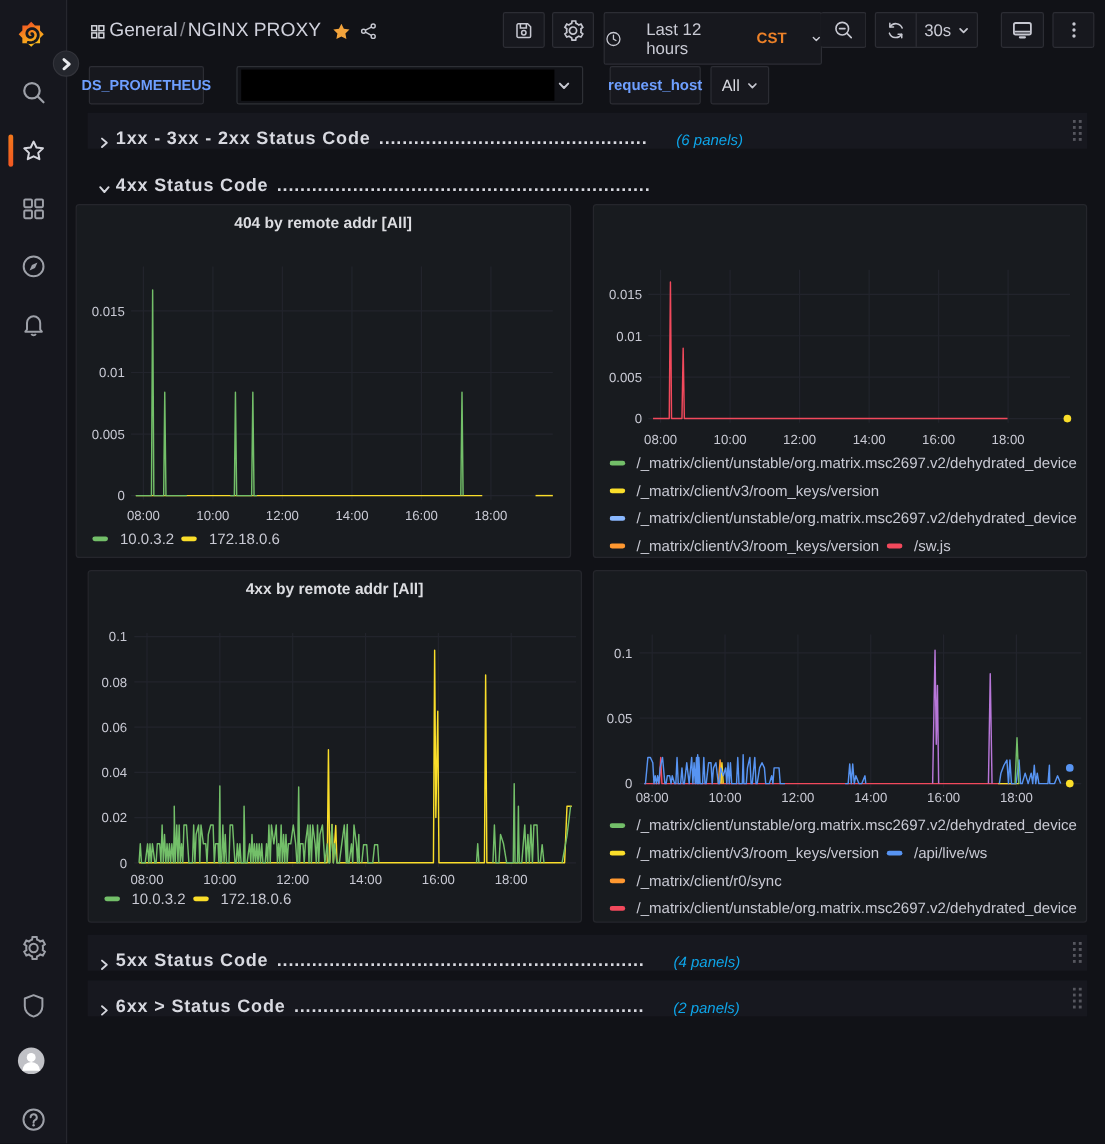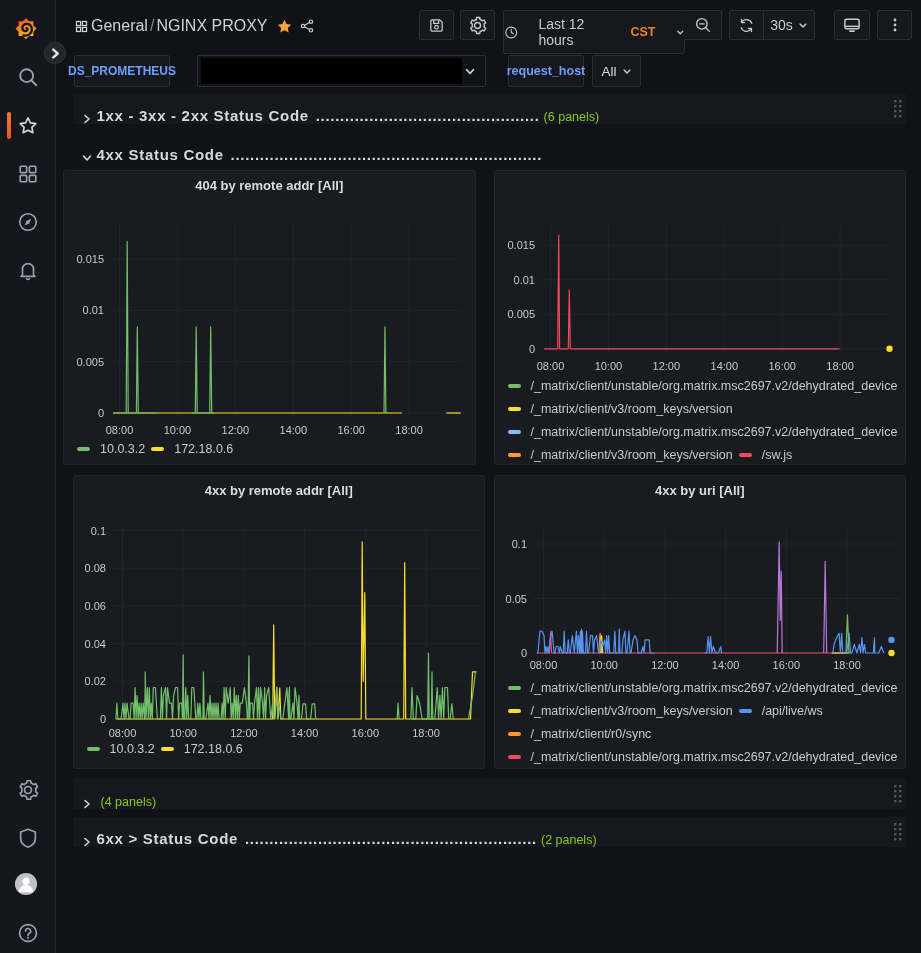--- a/index.html
+++ b/index.html
@@ -1,21 +1,21 @@
 <!DOCTYPE html>
 <html><head><meta charset="utf-8"><style>
 * { margin:0; padding:0; box-sizing:border-box; }
 body { width:921px; height:953px; background:#111217; font-family:"Liberation Sans",sans-serif; position:relative; overflow:hidden; }
 .sidebar { position:absolute; left:0; top:0; width:56px; height:953px; background:#16171e; border-right:1px solid #26272e; }
 .sicon { position:absolute; left:16px; width:24px; height:24px; display:flex; align-items:center; justify-content:center; }
 .navbtn { position:absolute; background:#17181e; border:1px solid #2c2d34; border-radius:2px; display:flex; align-items:center; justify-content:center; color:#c9cad4; }
 .crumb { position:absolute; top:17px; color:#d0d1dc; font-size:16px; display:flex; align-items:center; gap:2px; }
 .vbtn { position:absolute; top:55px; height:32px; background:#17181e; border:1px solid #2c2d34; border-radius:2px; display:flex; align-items:center; justify-content:center; }
 .rowhdr { position:absolute; left:72.5px; width:833.5px; height:30px; color:#d8d9e0; font-size:15px; font-weight:bold; letter-spacing:0.7px; display:flex; align-items:flex-end; }
-.rowhdr .pc { color:#84cc16; font-weight:normal; font-size:12.5px; letter-spacing:0; margin-left:4px; flex-shrink:0; }
+.rowhdr .pc { color:#0ea5e9; font-weight:normal; font-style:italic; font-size:12.5px; letter-spacing:0; margin-left:24px; flex-shrink:0; }
 .rowhdr .dots { letter-spacing:0.7px; margin-left:2px; }
 .panel { position:absolute; background:#181b1f; border:1px solid #25262c; border-radius:3px; overflow:hidden; }
 .ptitle { position:absolute; top:7px; left:0; right:0; text-align:center; color:#dcdde1; font-size:13px; font-weight:bold; }
 .legend { position:absolute; left:13px; right:2px; font-size:12.5px; color:#c8c9d3; }
 .legend .li { display:inline-flex; align-items:center; margin-right:6px; white-space:nowrap; }
 .legend .sw { display:inline-block; width:13px; height:4px; border-radius:2px; margin-right:10px; flex-shrink:0; }
 .legend.stack .lrow { height:23px; display:flex; align-items:center; overflow:hidden; }
 svg { display:block; }
 </style></head><body>
 
@@ -359,21 +359,20 @@
  <div class="legend" style="top:264px"><span class="li">
         <span class="sw" style="background:#73BF69"></span>
         <span class="lt">10.0.3.2</span>
       </span><span class="li">
         <span class="sw" style="background:#FADE2A"></span>
         <span class="lt">172.18.0.6</span>
       </span></div>
 </div>
 
 <div class="panel" style="left:493.5px;top:474.5px;width:412.5px;height:294px">
- <div class="ptitle">4xx by uri [All]</div>
  <svg width="412" height="203" style="position:absolute;left:0;top:0">
       <line x1="48.5" y1="52.8" x2="48.5" y2="180.5" stroke="#22242c" stroke-width="1"></line>
       <line x1="109.2" y1="52.8" x2="109.2" y2="180.5" stroke="#22242c" stroke-width="1"></line>
       <line x1="169.9" y1="52.8" x2="169.9" y2="180.5" stroke="#22242c" stroke-width="1"></line>
       <line x1="230.6" y1="52.8" x2="230.6" y2="180.5" stroke="#22242c" stroke-width="1"></line>
       <line x1="291.3" y1="52.8" x2="291.3" y2="180.5" stroke="#22242c" stroke-width="1"></line>
       <line x1="352.0" y1="52.8" x2="352.0" y2="180.5" stroke="#22242c" stroke-width="1"></line>
       <line x1="37.9" y1="177.0" x2="406.1" y2="177.0" stroke="#22242c" stroke-width="1"></line>
       <text x="32" y="181.0" text-anchor="end" font-size="11" fill="#c8c9d3">0</text>
       <line x1="37.9" y1="122.5" x2="406.1" y2="122.5" stroke="#22242c" stroke-width="1"></line>
@@ -430,20 +429,21 @@
       </div>
  </div>
 </div>
 
 <div class="rowhdr" style="top:778.5px;background:#17181f">
   <span style="margin-left:9px;margin-right:5px;display:flex">
       <svg width="10" height="10" viewBox="0 0 10 10">
         <path d="M3 1.5l4 3.5-4 3.5" fill="none" stroke="#d5d6dd" stroke-width="1.6" stroke-linecap="round" stroke-linejoin="round"></path>
       </svg>
     </span>
+  <span>5xx Status Code <span class="dots">...............................................................</span></span>
     <span class="pc">(4 panels)</span>
   <svg width="8" height="18" viewBox="0 0 8 18" style="position:absolute;right:4px;top:6px">
       <rect x="0" y="0" width="2.4" height="2.4" fill="#55565e"></rect>
       <rect x="5" y="0" width="2.4" height="2.4" fill="#55565e"></rect>
       <rect x="0" y="5" width="2.4" height="2.4" fill="#55565e"></rect>
       <rect x="5" y="5" width="2.4" height="2.4" fill="#55565e"></rect>
       <rect x="0" y="10" width="2.4" height="2.4" fill="#55565e"></rect>
       <rect x="5" y="10" width="2.4" height="2.4" fill="#55565e"></rect>
       <rect x="0" y="15" width="2.4" height="2.4" fill="#55565e"></rect>
       <rect x="5" y="15" width="2.4" height="2.4" fill="#55565e"></rect>

